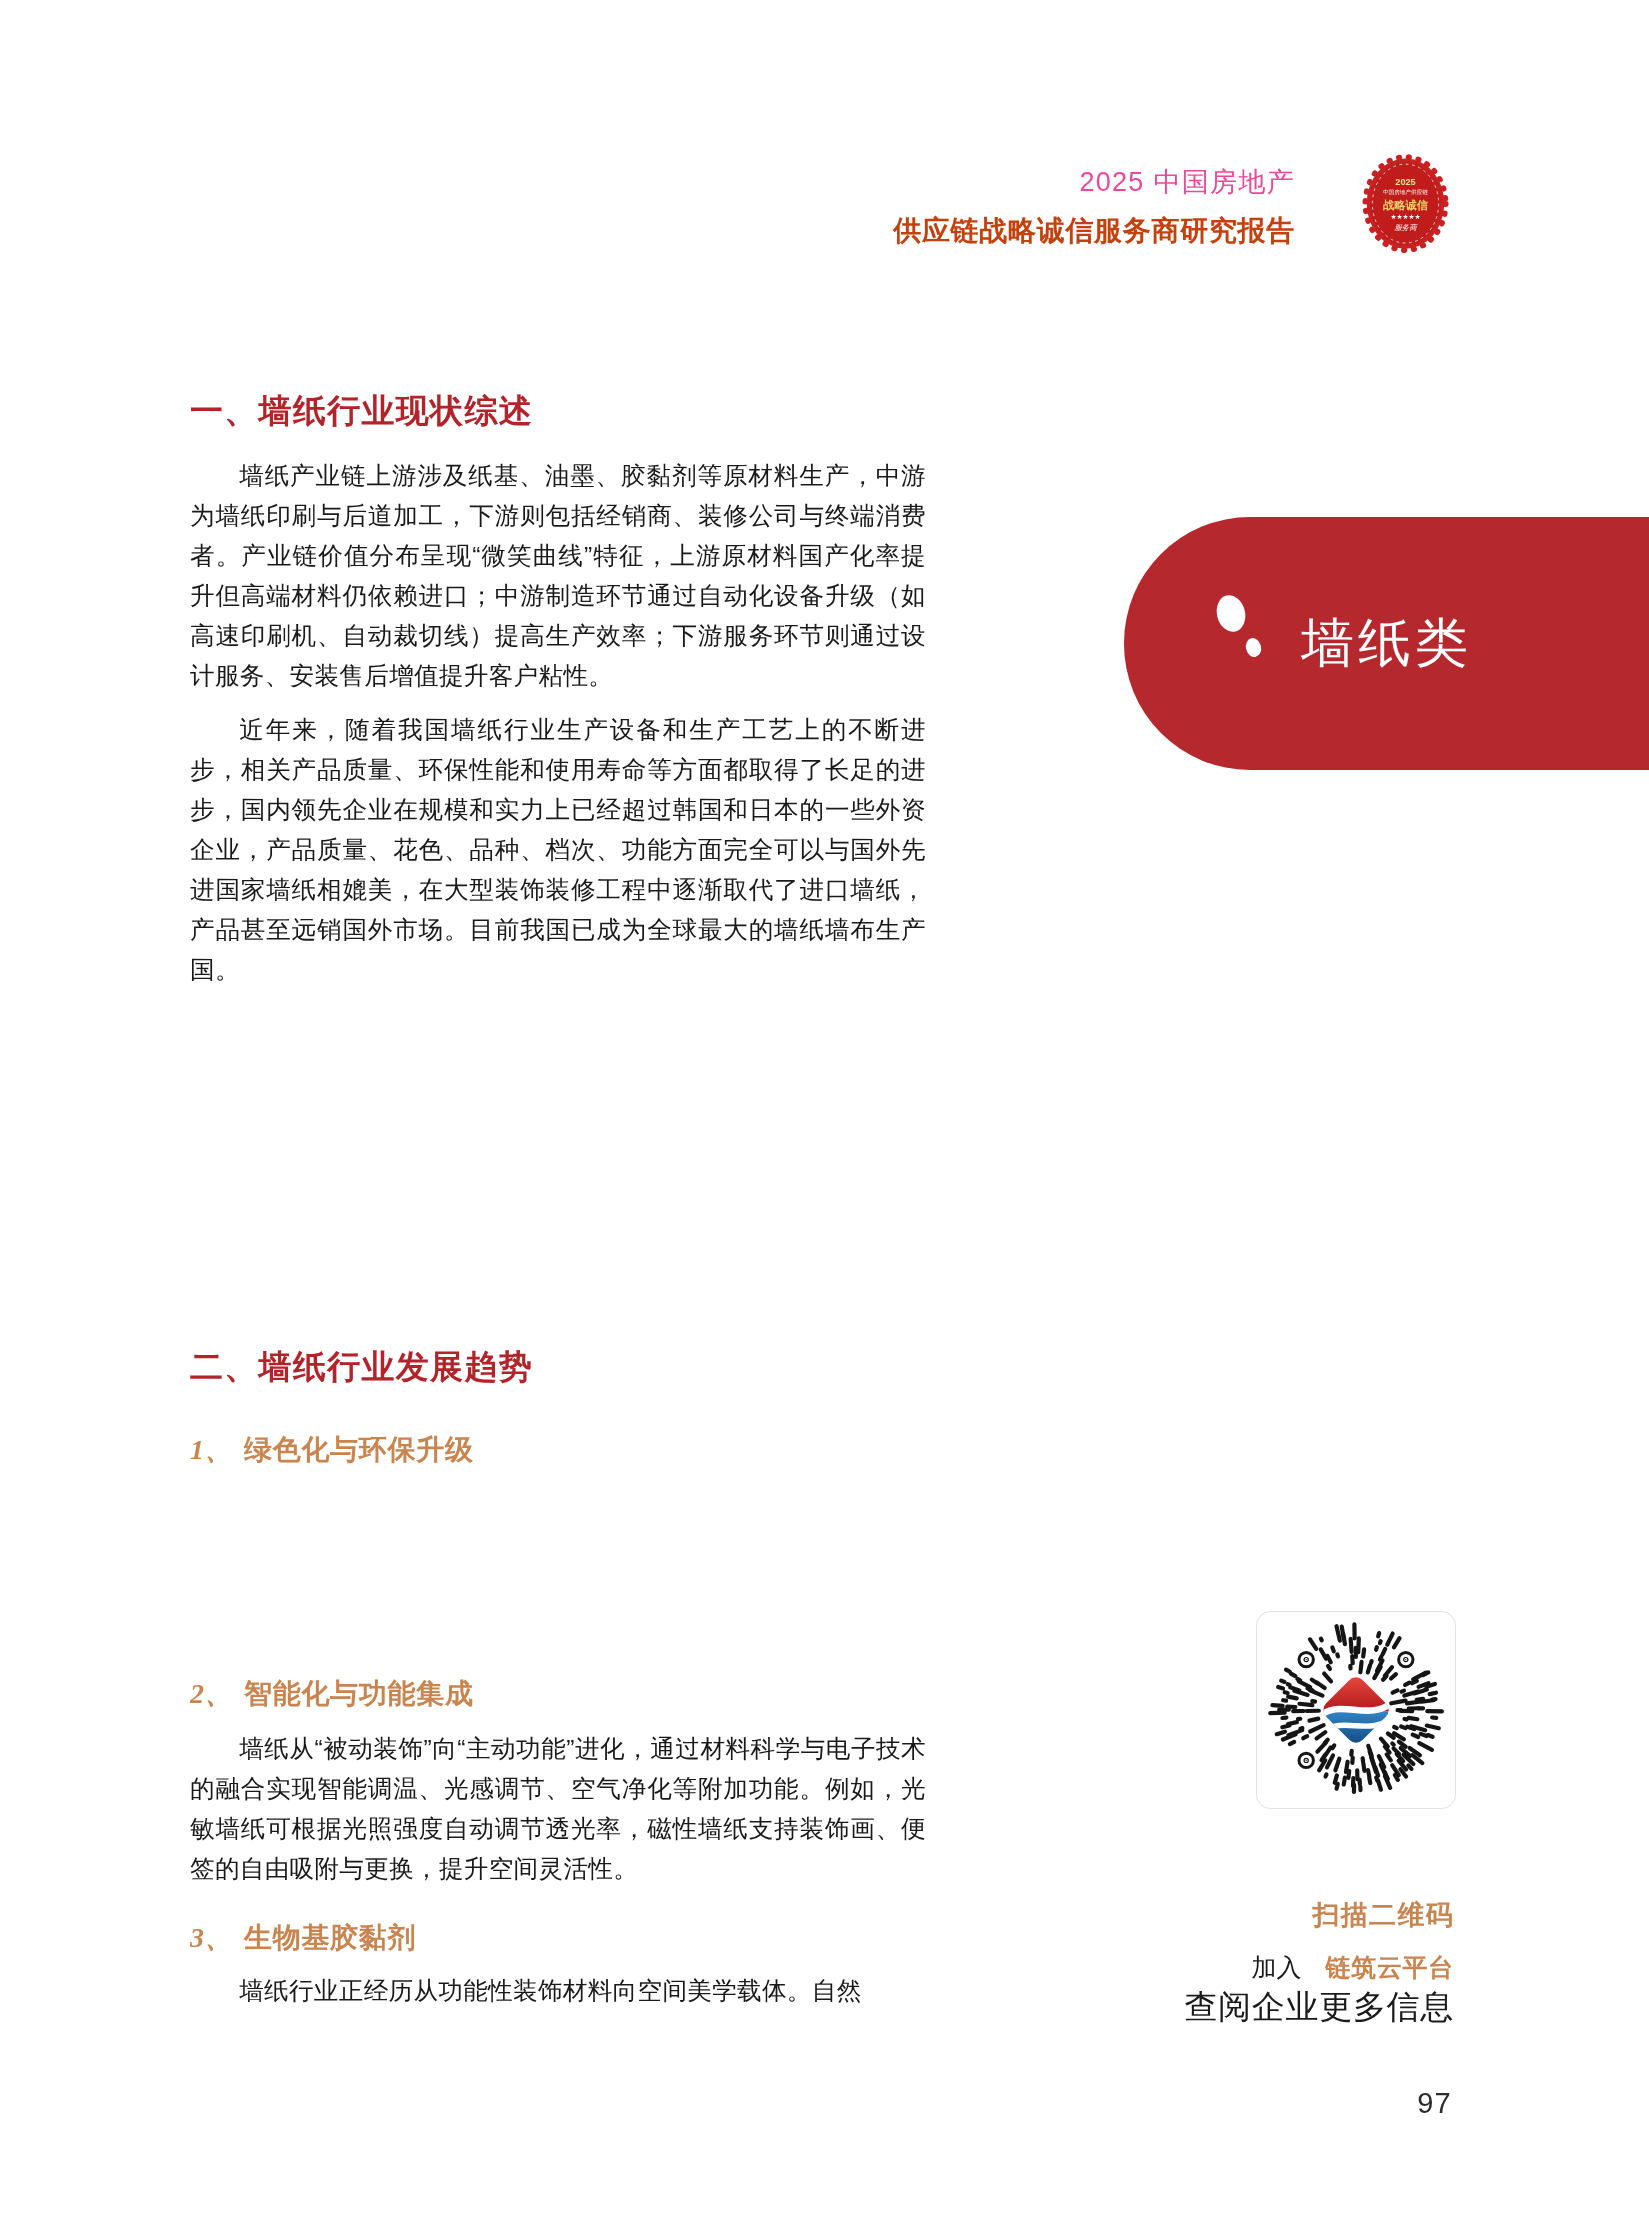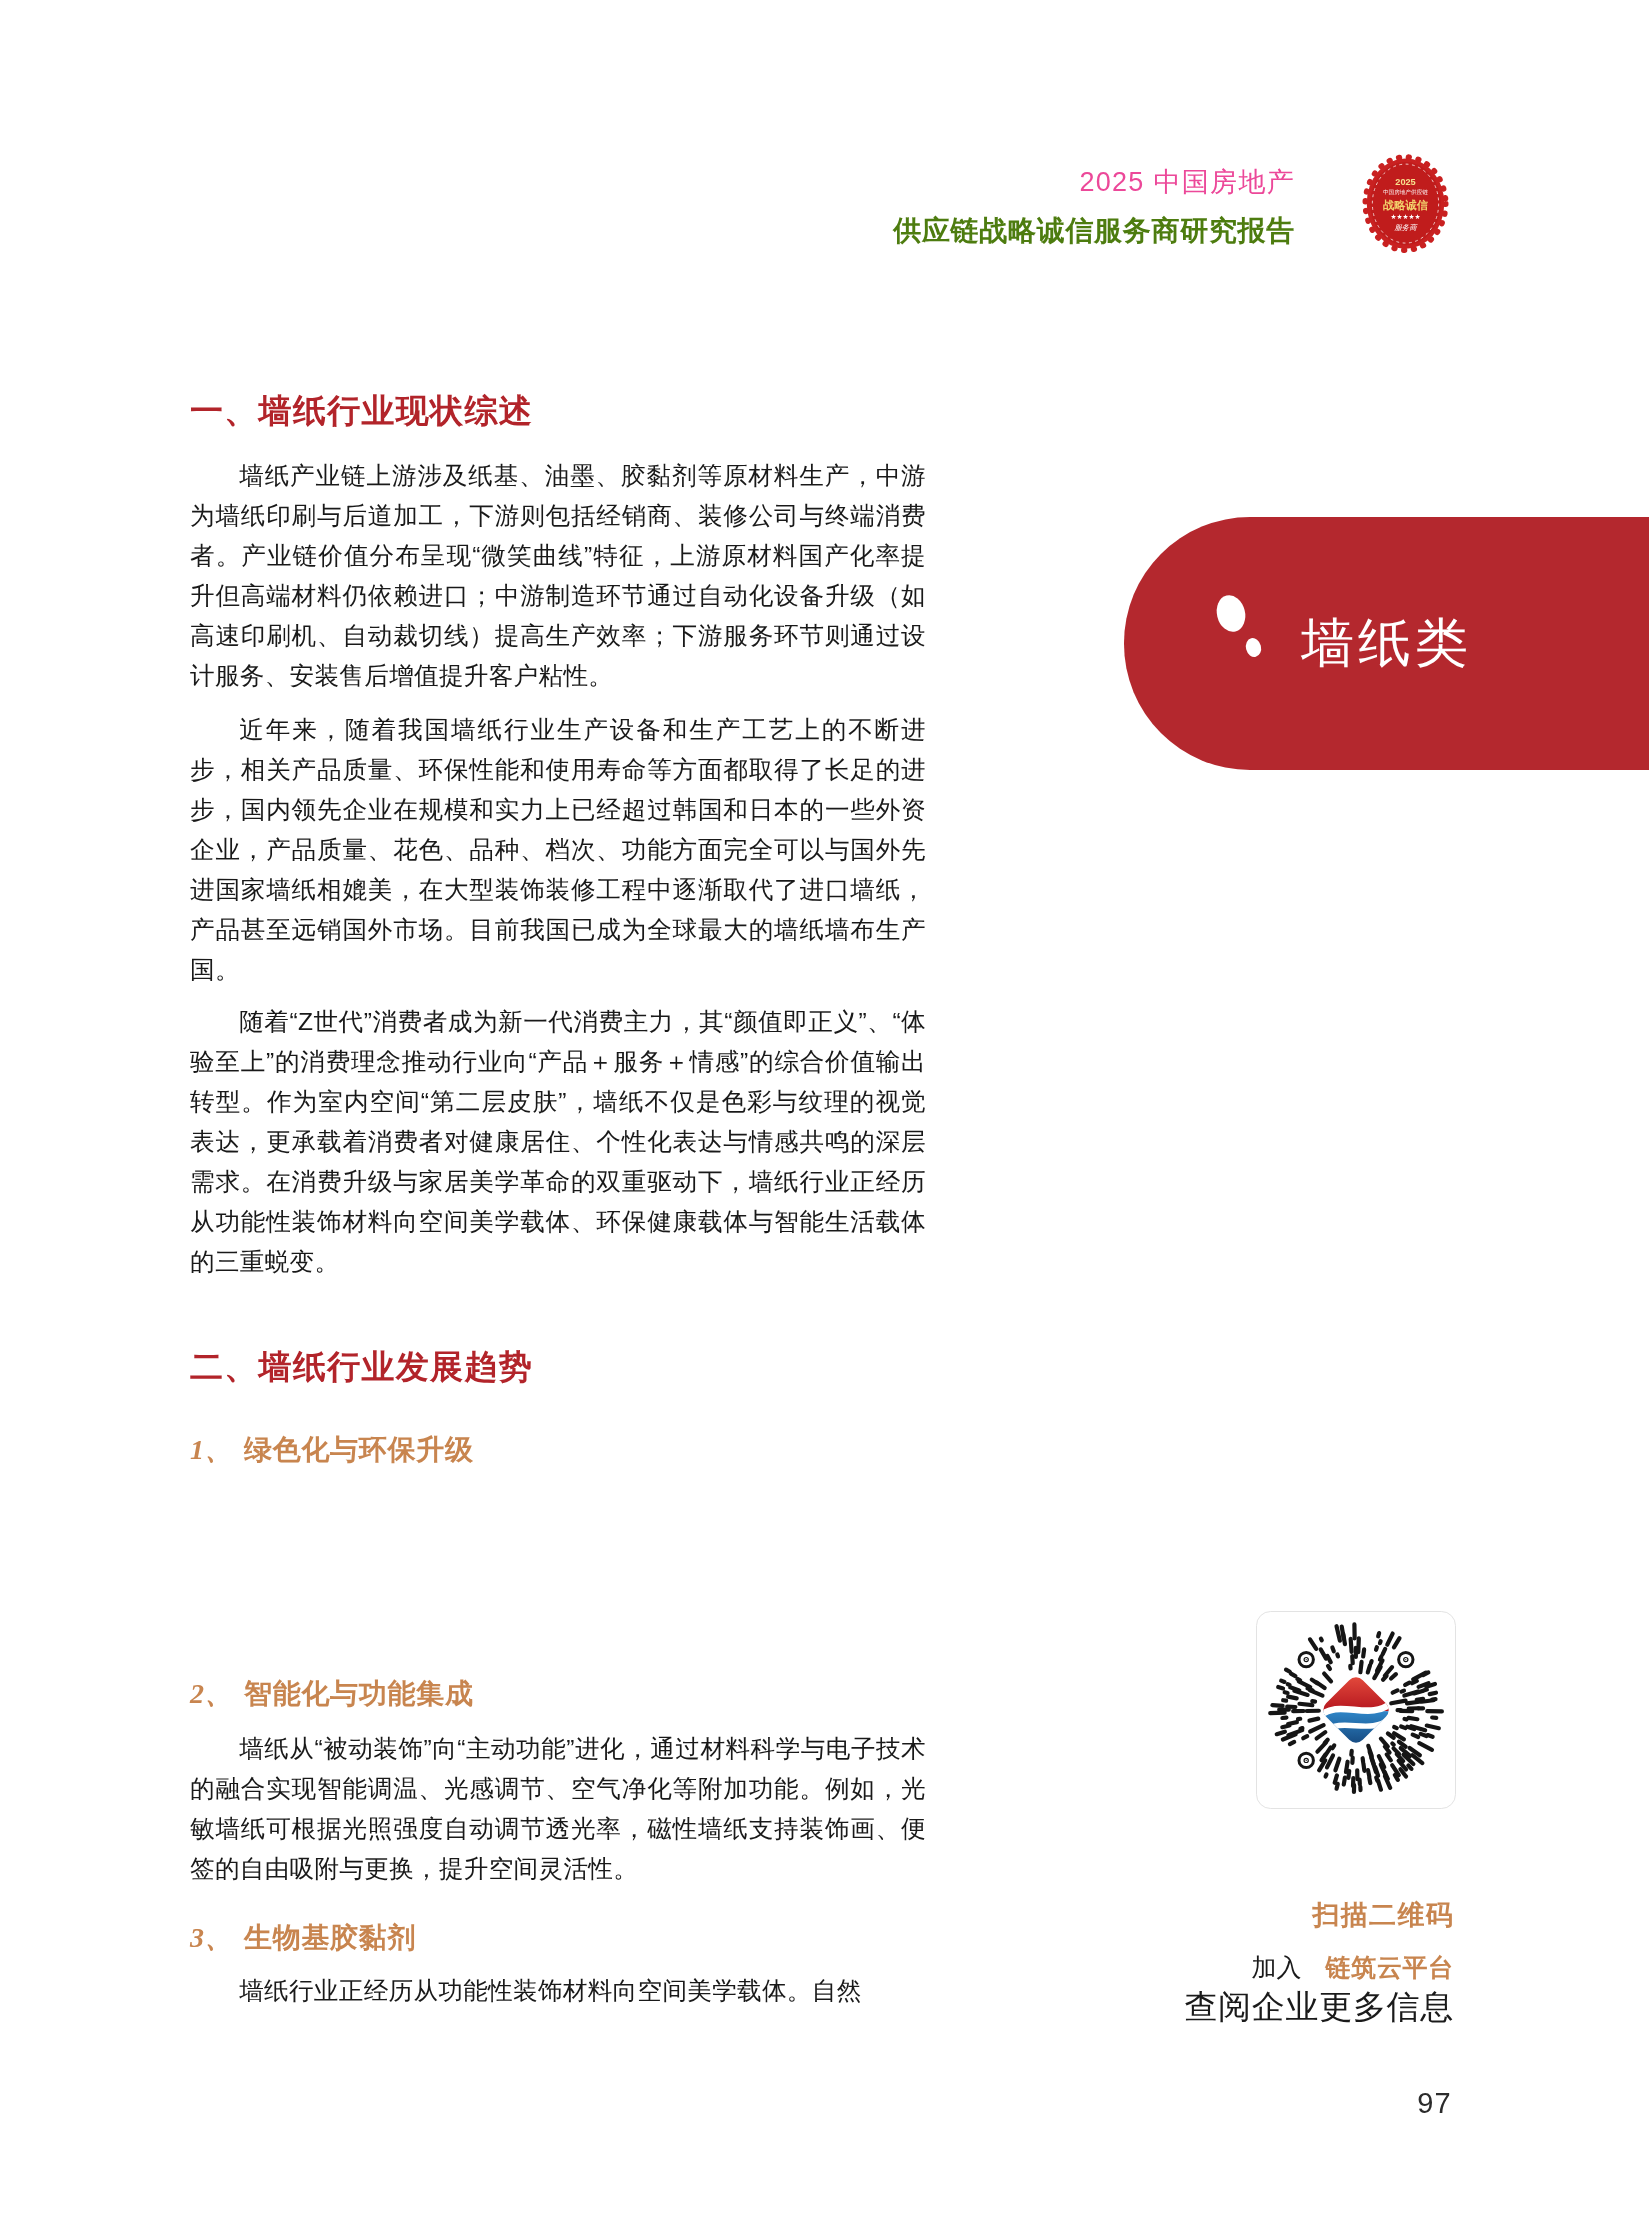--- a/index.html
+++ b/index.html
@@ -3,21 +3,21 @@
 <meta charset="utf-8">
 <style>
   html,body{margin:0;padding:0;background:#888;}
   .page{
     position:relative;width:1649px;height:2239px;background:#ffffff;overflow:hidden;
     font-family:"Liberation Sans",sans-serif;
   }
   
   .hdr-text{position:absolute;right:354px;top:164px;text-align:right;}
   .hdr-line1{font-size:27px;color:#ec4899;font-weight:400;letter-spacing:1.3px;}
-  .hdr-line2{margin-top:12px;font-size:28px;color:#4d7c0f;font-weight:700;letter-spacing:0.7px;}
+  .hdr-line2{margin-top:12px;font-size:28px;color:#c2410c;font-weight:700;letter-spacing:0.7px;}
   .badge{position:absolute;left:1358px;top:150px;width:95px;height:110px;}
   
   .tab{
     position:absolute;left:1124px;top:517px;width:525px;height:253px;
     background:#B4282E;border-radius:126px 0 0 126px;
     display:flex;align-items:center;justify-content:center;
   }
   .tab-label{color:#ffffff;font-size:53px;font-weight:400;letter-spacing:4px;}
   .dot{position:absolute;background:#ffffff;border-radius:50%;}
   .dot-big{width:28px;height:37px;left:93px;top:78px;transform:rotate(-14deg);}
@@ -73,21 +73,20 @@
 
   <div class="tab">
     <span class="dot dot-big"></span>
     <span class="dot dot-small"></span>
     <span class="tab-label">墙纸类</span>
   </div>
 
   <div class="blk sec-h" style="top:389px">一、墙纸行业现状综述</div>
   <p class="blk body-p" style="top:456px">墙纸产业链上游涉及纸基、油墨、胶黏剂等原材料生产，中游为墙纸印刷与后道加工，下游则包括经销商、装修公司与终端消费者。产业链价值分布呈现“微笑曲线”特征，上游原材料国产化率提升但高端材料仍依赖进口；中游制造环节通过自动化设备升级（如高速印刷机、自动裁切线）提高生产效率；下游服务环节则通过设计服务、安装售后增值提升客户粘性。</p>
   <p class="blk body-p" style="top:710px">近年来，随着我国墙纸行业生产设备和生产工艺上的不断进步，相关产品质量、环保性能和使用寿命等方面都取得了长足的进步，国内领先企业在规模和实力上已经超过韩国和日本的一些外资企业，产品质量、花色、品种、档次、功能方面完全可以与国外先进国家墙纸相媲美，在大型装饰装修工程中逐渐取代了进口墙纸，产品甚至远销国外市场。目前我国已成为全球最大的墙纸墙布生产国。</p>
-  <p class="blk body-p" style="top:1002px">随着“Z世代”消费者成为新一代消费主力，其“颜值即正义”、“体验至上”的消费理念推动行业向“产品＋服务＋情感”的综合价值输出转型。作为室内空间“第二层皮肤”，墙纸不仅是色彩与纹理的视觉表达，更承载着消费者对健康居住、个性化表达与情感共鸣的深层需求。在消费升级与家居美学革命的双重驱动下，墙纸行业正经历从功能性装饰材料向空间美学载体、环保健康载体与智能生活载体的三重蜕变。</p>
 
   <div class="blk sec-h" style="top:1345px">二、墙纸行业发展趋势</div>
 
   <div class="blk sub-h" style="top:1431px">
     <span class="num">1、</span><span>绿色化与环保升级</span>
   </div>
 
   <div class="blk sub-h" style="top:1675px">
     <span class="num">2、</span><span>智能化与功能集成</span>
   </div>

